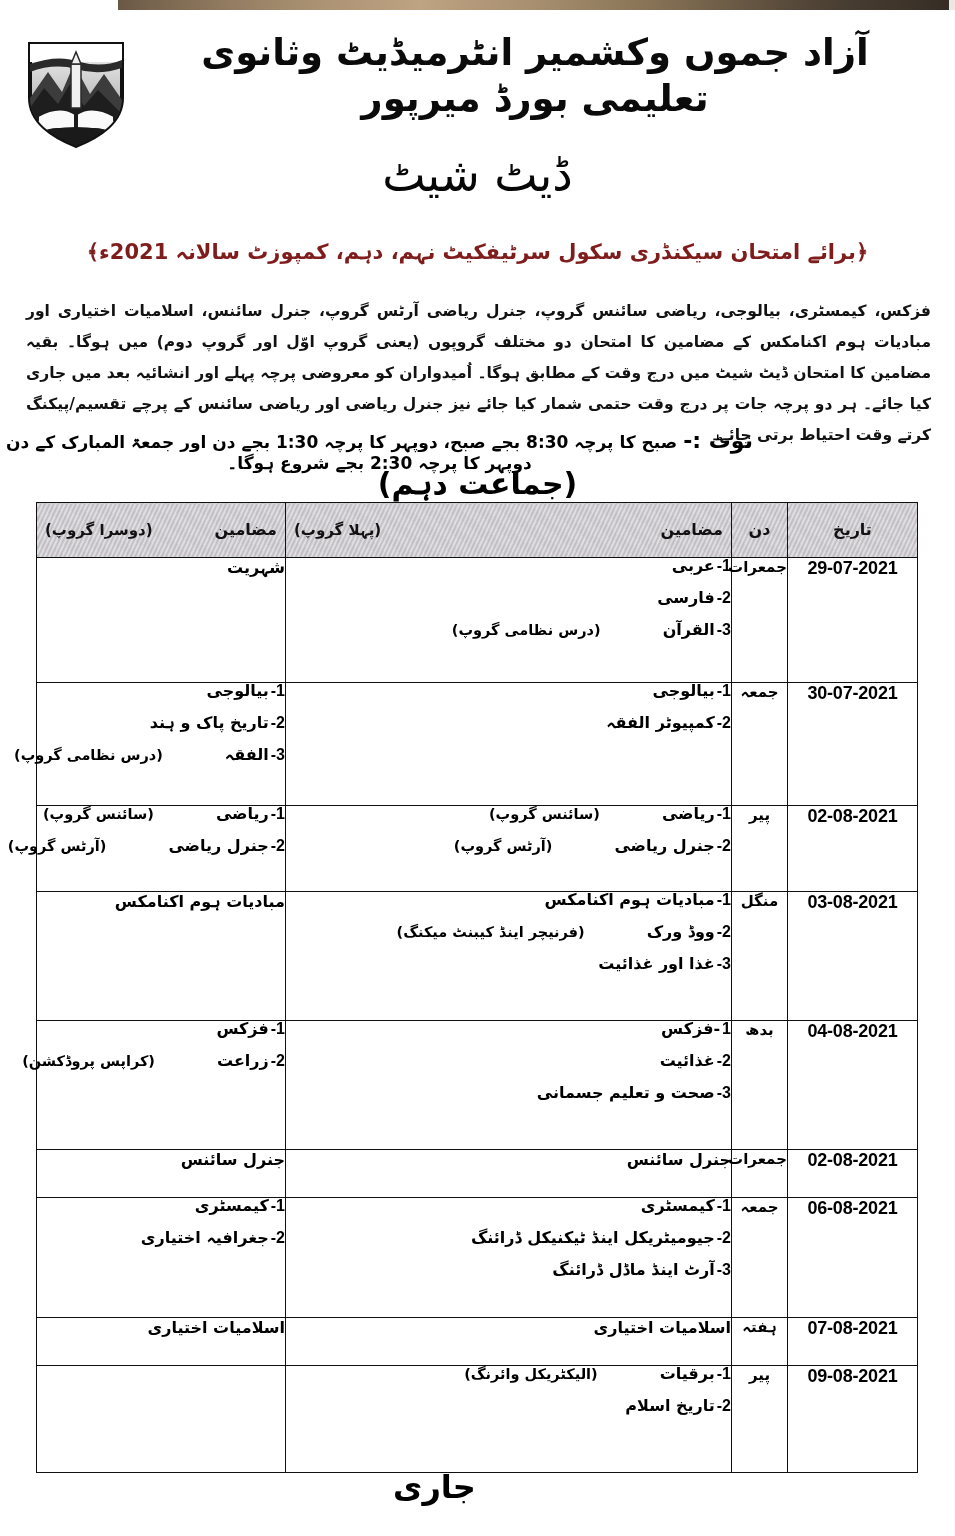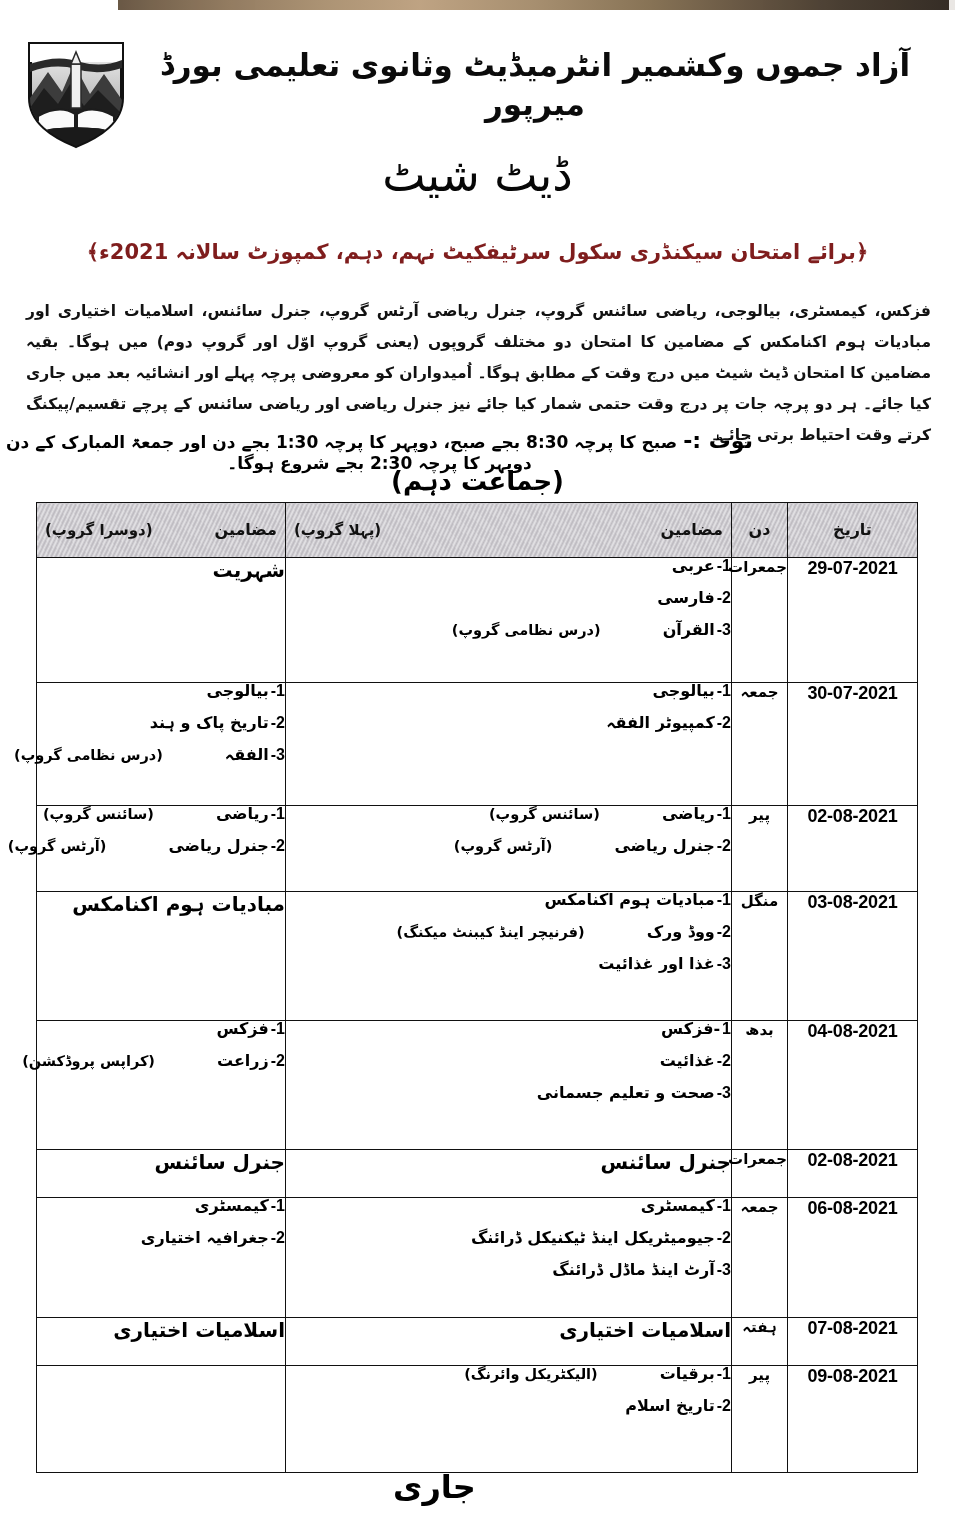--- a/index.html
+++ b/index.html
@@ -52,24 +52,24 @@
   .crest {
     position: absolute;
     left: 18px;
     top: 16px;
     width: 116px;
     height: 116px;
   }
   .board-title {
     position: absolute;
     right: 20px;
-    top: 28px;
+    top: 12px;
     width: 800px;
     text-align: center;
-    font-size: 31px;
+    font-size: 37px;
     font-weight: bold;
     letter-spacing: .5px;
     line-height: 1.25;
     color: #0b0b0b;
     direction: rtl;
   }
 
   
   .doc-title {
     position: absolute;
@@ -126,21 +126,21 @@
   .note-line .tm { font-weight: bold; }
 
   
   .class-heading {
     position: absolute;
     top: 466px;
     left: 0;
     width: 955px;
     text-align: center;
     direction: rtl;
-    font-size: 26px;
+    font-size: 30px;
     font-weight: bold;
     color: #000;
   }
 
   
   .sheet-table-wrap {
     position: absolute;
     top: 502px;
     left: 37px;
     width: 881px;
@@ -225,21 +225,21 @@
     margin-right: 62px;
     white-space: nowrap;
   }
   
   td.g1 .subj-line { justify-content: flex-start; }
   
   td.g2 .subj-line { justify-content: flex-start; }
   td.g2 { padding-right: 10px; }
 
   .plain-subj {
-    font-size: 20px;
+    font-size: 16px;
     font-weight: 600;
     padding-top: 2px;
   }
 
   
   .footer-word {
     position: absolute;
     top: 1468px;
     left: 0;
     width: 869px;

